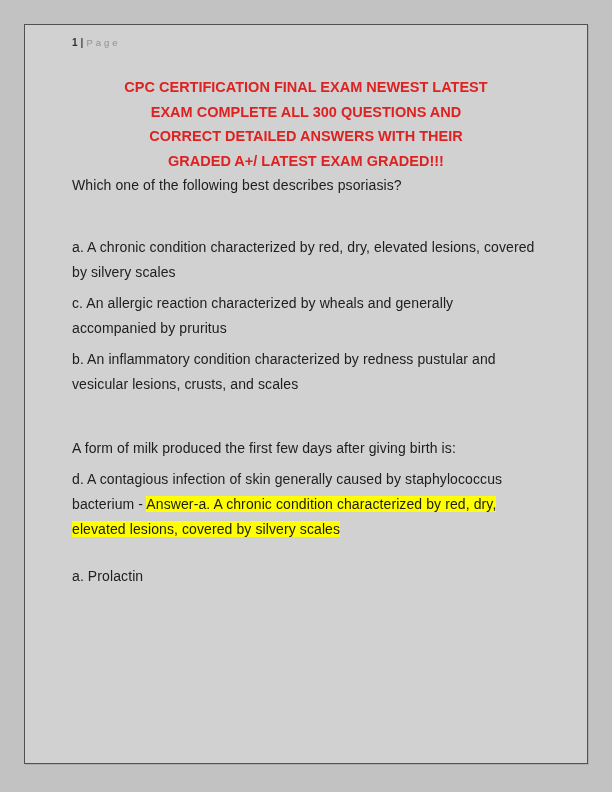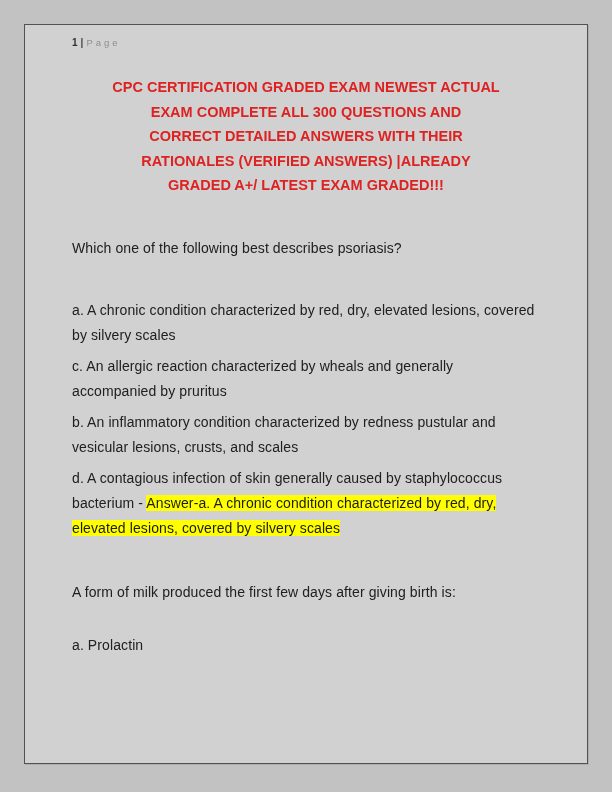--- a/index.html
+++ b/index.html
@@ -45,58 +45,57 @@
     color: var(--title-red, #dd2222);
     font-weight: bold;
     font-size: 14.5px;
     line-height: 24.5px;
   }
   .para {
     font-size: 14px;
     line-height: 25px;
     letter-spacing: 0.1px;
   }
-  .q1 { margin-top: 38px; }
+  .q1 { }
   .opt-a { margin-top: 37px; }
   .opt-b, .opt-c, .opt-d { margin-top: 6px; }
   .q2 { margin-top: 39px; }
-  .a2 { margin-top: 28px; }
+  .a2 { margin-top: 22px; }
   .hl {
     background: var(--highlight-yellow, #ffff00);
     color: #1c1c10;
   }
 </style>
 </head>
 <body>
 
 <div class="canvas">
   <div class="page">
     <div class="content">
 
       <div class="page-header">
         <span class="num">1</span><span class="sep">|</span><span class="word">Page</span>
       </div>
 
       <div class="doc-title">
-        <div>CPC CERTIFICATION GRADED EXAM NEWEST ACTUAL</div>
+        <div>CPC CERTIFICATION FINAL EXAM NEWEST LATEST</div>
         <div>EXAM COMPLETE ALL 300 QUESTIONS AND</div>
         <div>CORRECT DETAILED ANSWERS WITH THEIR</div>
-        <div>RATIONALES (VERIFIED ANSWERS) |ALREADY</div>
         <div>GRADED A+/ LATEST EXAM GRADED!!!</div>
       </div>
 
       <p class="para q1">Which one of the following best describes psoriasis?</p>
 
       <p class="para opt-a">a. A chronic condition characterized by red, dry, elevated lesions, covered by silvery scales</p>
 
       <p class="para opt-c">c. An allergic reaction characterized by wheals and generally accompanied by pruritus</p>
 
       <p class="para opt-b">b. An inflammatory condition characterized by redness pustular and vesicular lesions, crusts, and scales</p>
 
+      <p class="para q2">A form of milk produced the first few days after giving birth is:</p>
+
       <p class="para opt-d"><span>d. A contagious infection of skin generally caused by staphylococcus bacterium - </span><span class="hl">Answer-a. A chronic condition characterized by red, dry, elevated lesions, covered by silvery scales</span></p>
-
-      <p class="para q2">A form of milk produced the first few days after giving birth is:</p>
 
       <p class="para a2">a. Prolactin</p>
 
     </div>
   </div>
 </div>
 
 </body></html>

